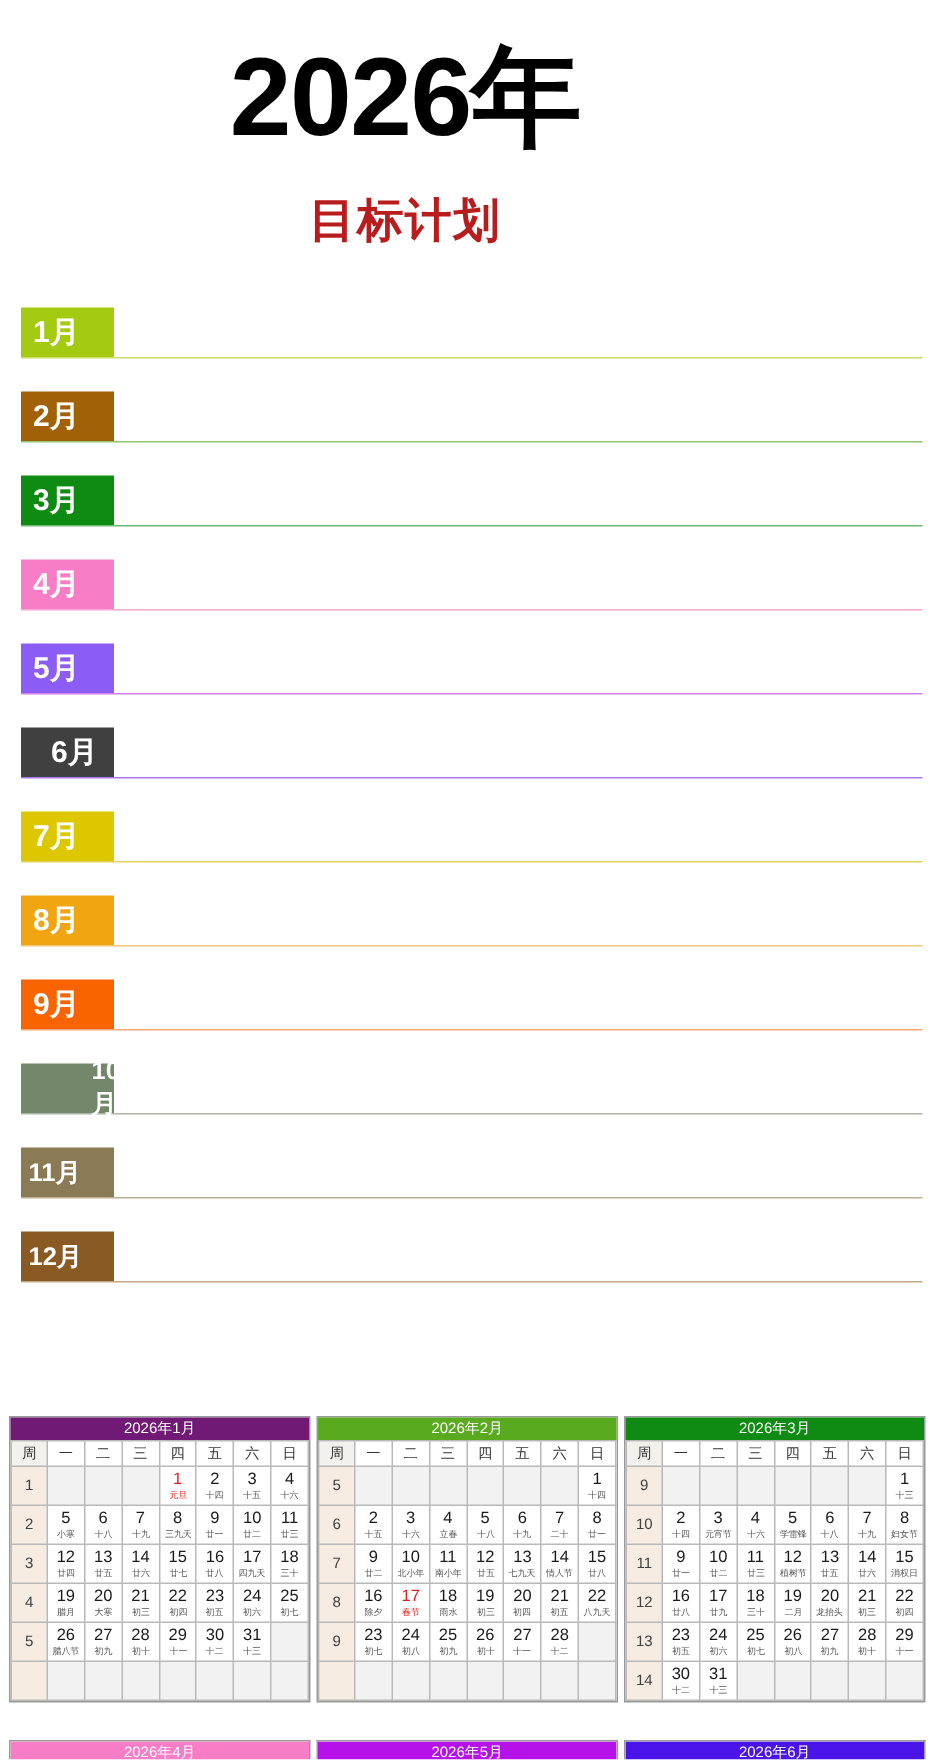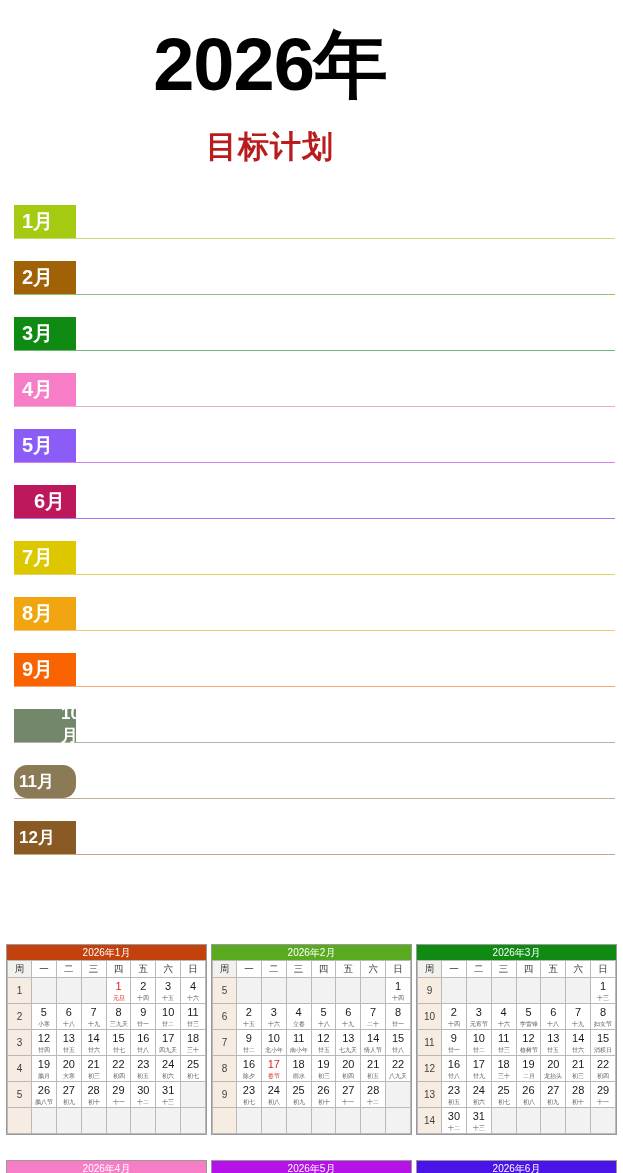--- a/index.html
+++ b/index.html
@@ -203,21 +203,21 @@
       <div class="plan-row">
         <div class="plan-inner">
           <div class="plan-line" style="background: rgb(207, 129, 232);"></div>
           <div class="month-chip" style="background: #8b5cf6;">5月</div>
           <div class="plan-write"></div>
         </div>
       </div>
       <div class="plan-row">
         <div class="plan-inner">
           <div class="plan-line" style="background: rgb(168, 120, 240);"></div>
-          <div class="month-chip" style="background: #be185d; padding-left: 20px;">6月</div>
+          <div class="month-chip" style="background: #404040; padding-left: 20px;">6月</div>
           <div class="plan-write"></div>
         </div>
       </div>
       <div class="plan-row">
         <div class="plan-inner">
           <div class="plan-line" style="background: rgb(226, 212, 94);"></div>
           <div class="month-chip" style="background: rgb(221, 200, 0);">7月</div>
           <div class="plan-write"></div>
         </div>
       </div>
@@ -238,36 +238,36 @@
       <div class="plan-row">
         <div class="plan-inner">
           <div class="plan-line" style="background: rgb(170, 181, 163);"></div>
           <div class="month-chip wide" style="background: rgb(115, 135, 106); padding-left: 47px;">10月</div>
           <div class="plan-write"></div>
         </div>
       </div>
       <div class="plan-row">
         <div class="plan-inner">
           <div class="plan-line" style="background: rgb(188, 174, 146);"></div>
-          <div class="month-chip wide" style="background: rgb(138, 122, 86); border-radius: 13px;">11月</div>
+          <div class="month-chip wide" style="background: rgb(138, 122, 86);">11月</div>
           <div class="plan-write"></div>
         </div>
       </div>
       <div class="plan-row">
         <div class="plan-inner">
           <div class="plan-line" style="background: rgb(194, 169, 135);"></div>
           <div class="month-chip wide" style="background: rgb(138, 90, 37);">12月</div>
           <div class="plan-write"></div>
         </div>
       </div>
     </div>
 
   <div class="cal-area" id="cal-area">
       <div class="cal">
-        <div class="cal-title" style="background: #c2410c;">2026年1月</div>
+        <div class="cal-title" style="background: #701a75;">2026年1月</div>
         <table class="cal-grid">
           <thead>
             <tr>
               <th class="wk-head">周</th>
               <th>一</th>
               <th>二</th>
               <th>三</th>
               <th>四</th>
               <th>五</th>
               <th>六</th>

